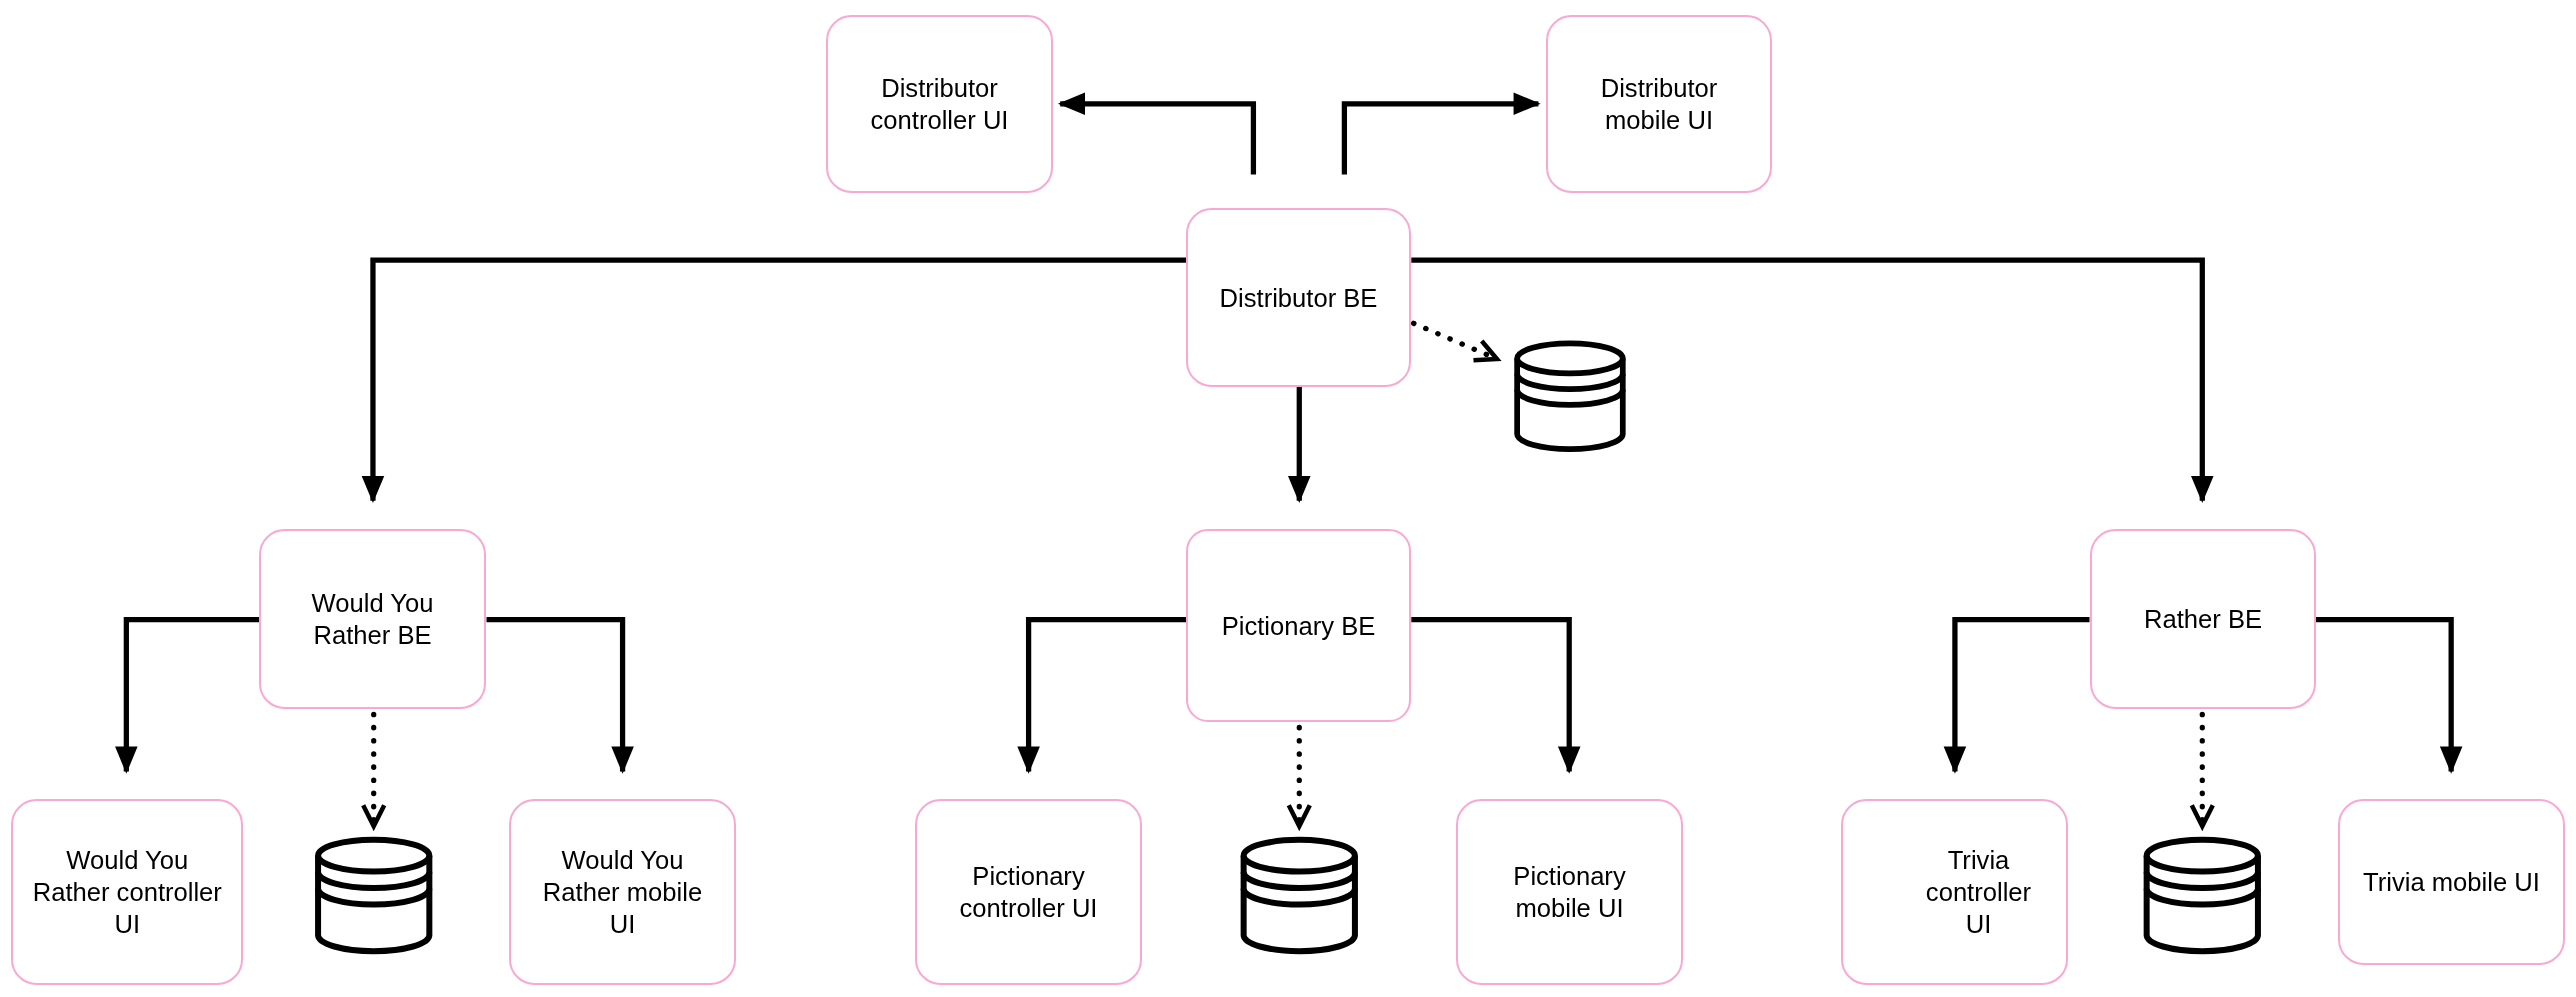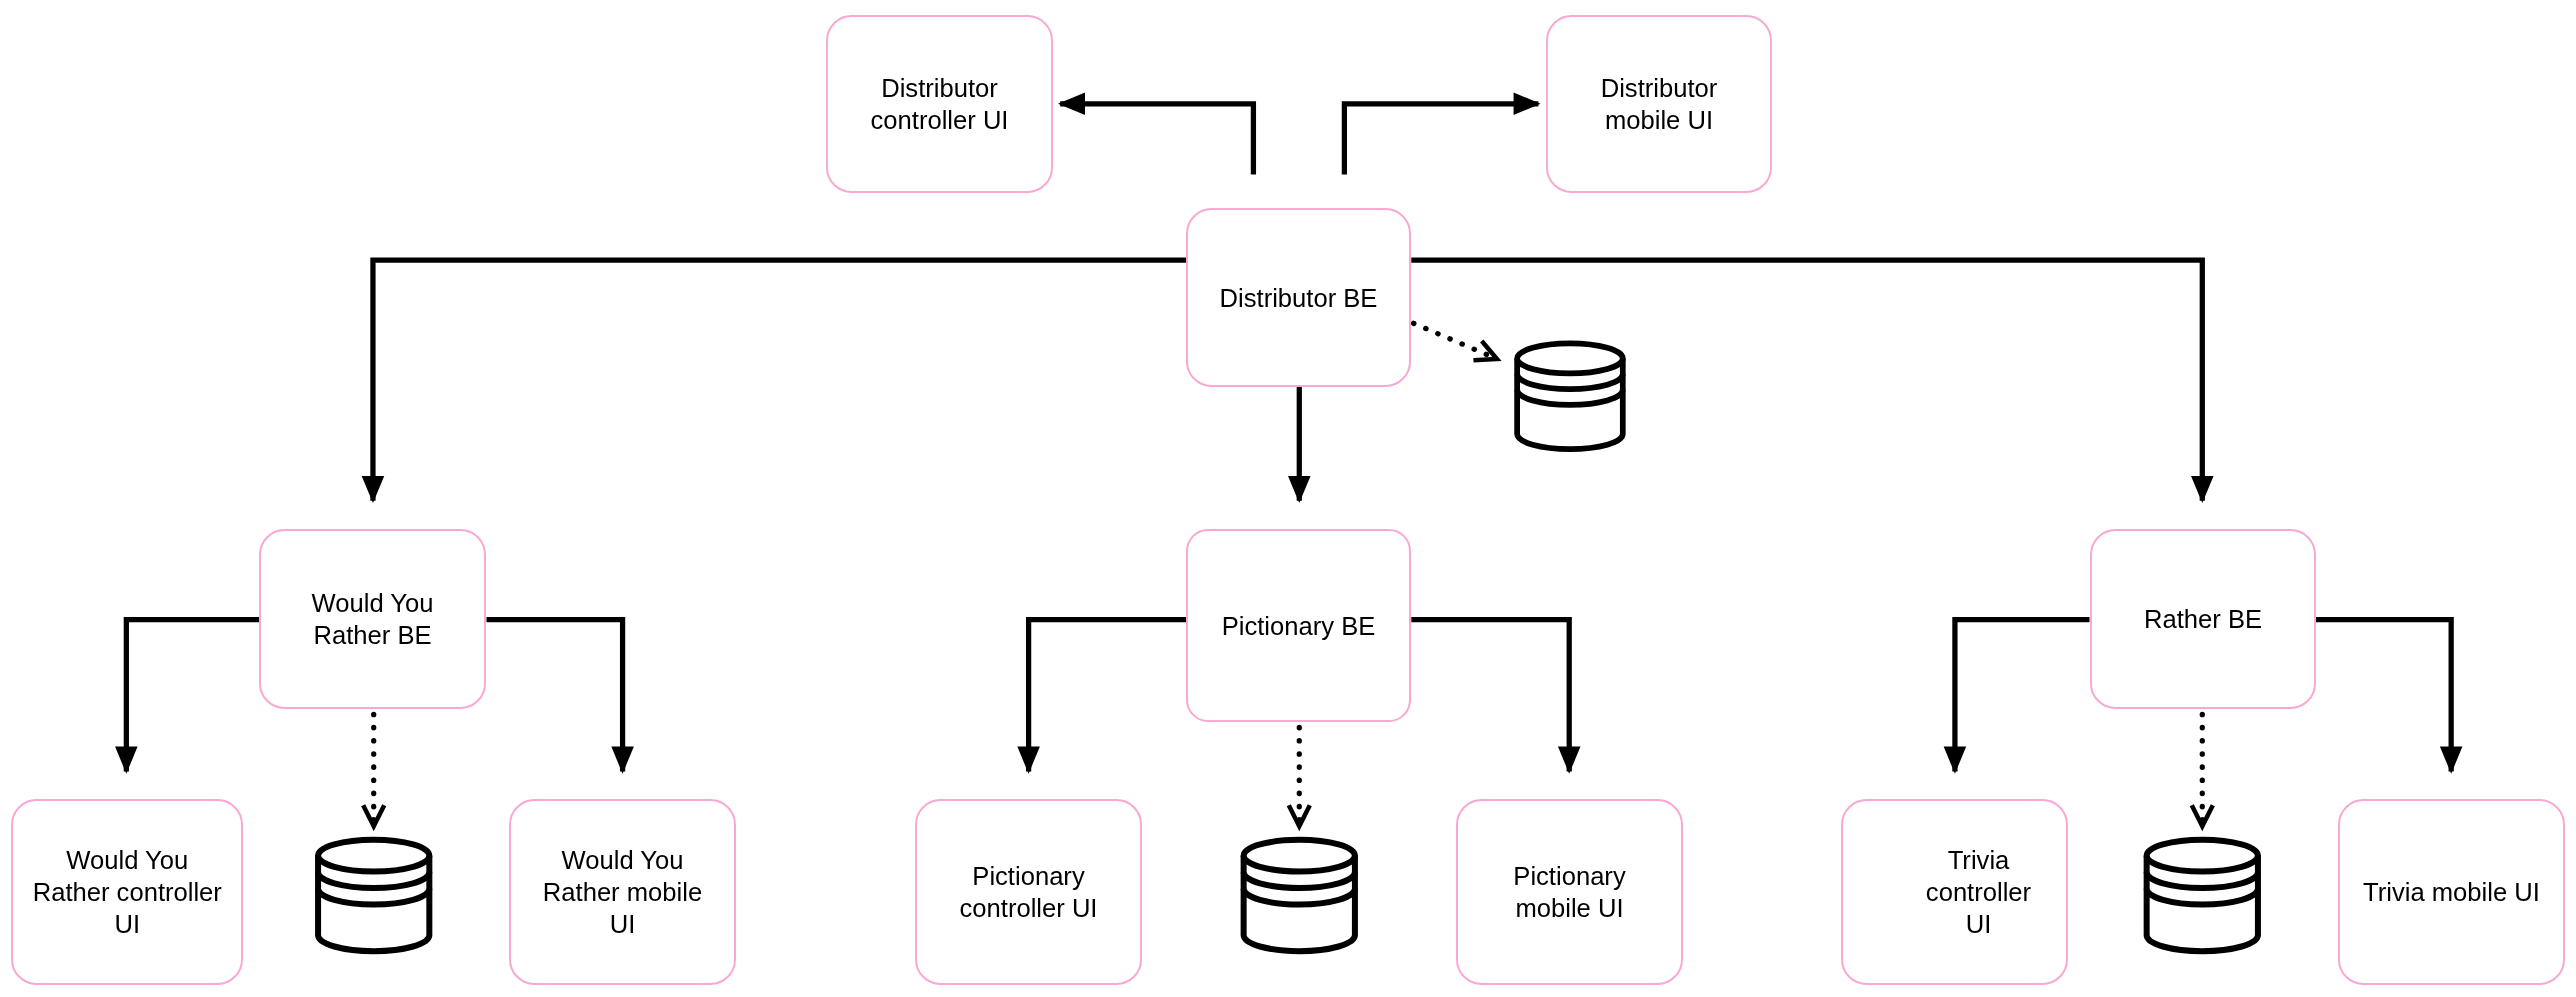--- a/index.html
+++ b/index.html
@@ -138,18 +138,18 @@
 controller UI</span>
   </div>
   <div class="node" style="left:1456px; top:799px; width:227px; height:186px;">
     <span class="node-label">Pictionary
 mobile UI</span>
   </div>
   <div class="node" style="left:1841px; top:799px; width:227px; height:186px;padding-left:48px;">
     <span class="node-label">Trivia controller
 UI</span>
   </div>
-  <div class="node" style="left:2338px; top:799px; width:227px; height:186px;">
+  <div class="node" style="left:2338px; top:799px; width:227px; height:166px;">
     <span class="node-label">Trivia mobile UI</span>
   </div>
 
 </div>
 
 
 </body></html>

